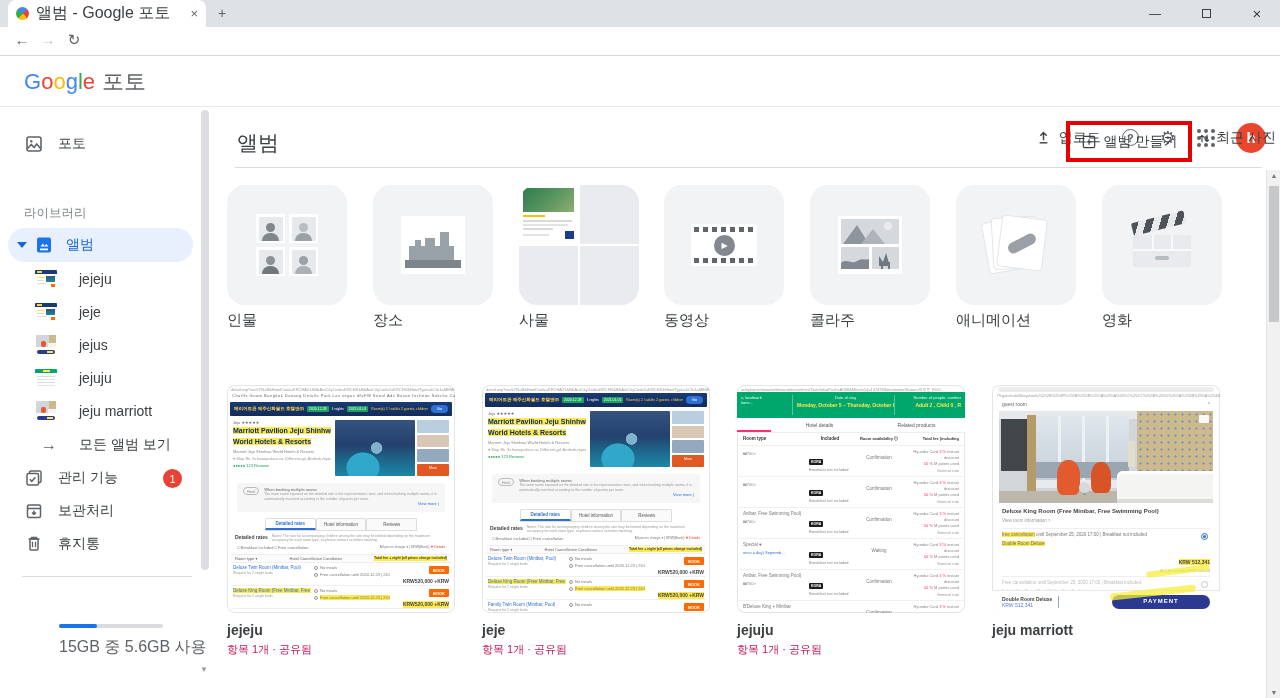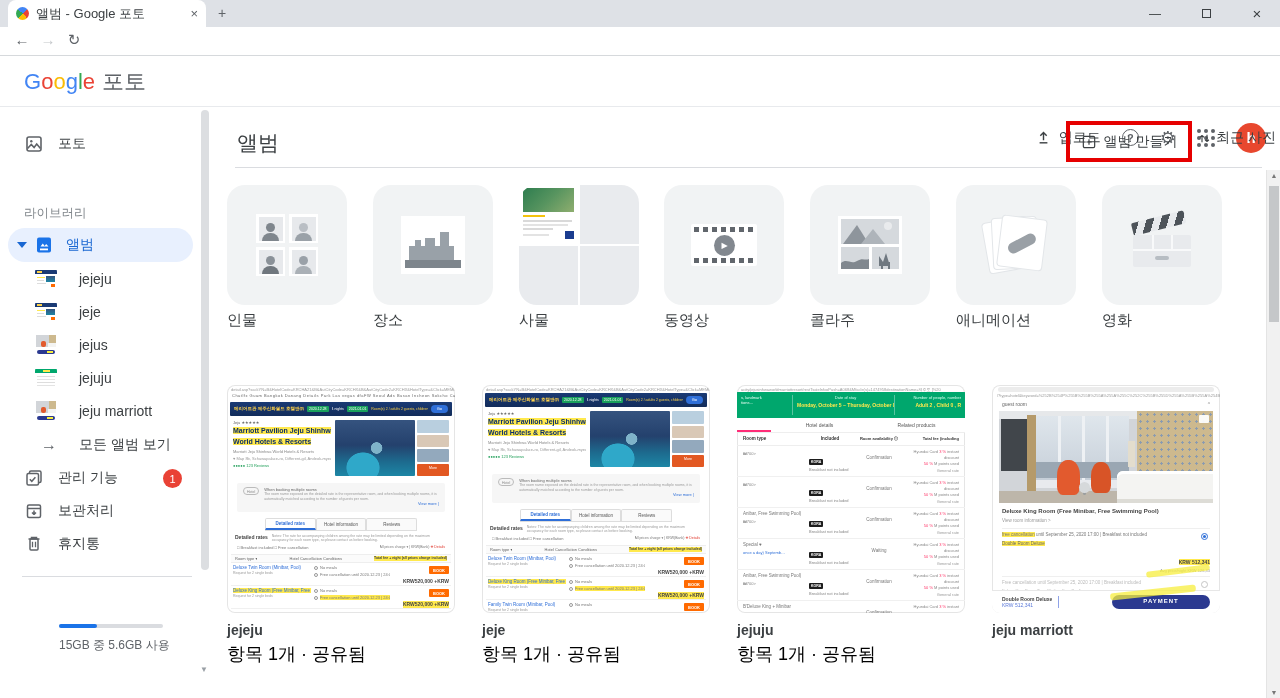--- a/index.html
+++ b/index.html
@@ -4,21 +4,21 @@
 <style>
 *{margin:0;padding:0;box-sizing:border-box}
 html,body{width:1280px;height:698px;overflow:hidden;background:#fff;font-family:"Liberation Sans","DejaVu Sans",sans-serif;color:#3c4043}
 .nw{white-space:nowrap;overflow:hidden}
 .ra{text-align:right}
 .b{font-weight:bold}
 
 #tabstrip{position:absolute;top:0;left:0;width:1280px;height:27px;background:#dee1e6}
 #tab{position:absolute;left:8px;top:0;width:198px;height:27px;background:#fff;border-radius:8px 8px 0 0;display:flex;align-items:center;padding:0 8px;gap:7px}
 #tab .fav{width:13px;height:13px;border-radius:50%;background:conic-gradient(from 45deg,#ea4335 0 25%,#fbbc04 0 50%,#34a853 0 75%,#4285f4 0)}
-#tab .title{font-size:13px;color:#3c4043;flex:1;white-space:nowrap;overflow:hidden}
+#tab .title{font-size:16px;color:#3c4043;flex:1;white-space:nowrap;overflow:hidden}
 #tab .x{font-size:13px;color:#5f6368;cursor:default}
 #newtab{position:absolute;left:218px;top:5px;font-size:14px;color:#5f6368}
 #wincontrols{position:absolute;right:0;top:0;width:140px;height:27px;display:flex;align-items:center;justify-content:space-between;padding:0 16px 0 8px}
 #wincontrols .wc{color:#3c4043;font-size:12px;width:14px;text-align:center}
 #wincontrols .sq{width:9px;height:9px;border:1px solid #3c4043}
 #toolbar{position:absolute;top:27px;left:0;width:1280px;height:29px;background:#fff;border-bottom:1px solid #d6d9dc}
 .tbico{position:absolute;top:4px;font-size:15px;color:#5f6368;width:20px;text-align:center}
 #addrbar{position:absolute;left:90px;top:31px;width:1078px;height:22px;border-radius:11px;background:#f1f3f4;display:flex;align-items:center;padding:0 10px;gap:8px}
 #addrbar .url{font-size:12.5px}
 #addrbar .host{color:#202124}
@@ -58,21 +58,21 @@
 .salb .lb{position:absolute;left:79px;white-space:nowrap;font-weight:500}
 #liblabel{position:absolute;left:24px;top:98px;font-size:12.5px;color:#80868b}
 #albumpill{position:absolute;left:8px;top:121px;width:185px;height:34px;border-radius:17px;background:#e8f0fe}
 #albumpill .tri{position:absolute;left:9px;top:14px;width:0;height:0;border-left:5px solid transparent;border-right:5px solid transparent;border-top:6px solid #1967d2}
 #albumpill .ic{position:absolute;left:26px;top:7px}
 #albumpill .lb{position:absolute;left:58px;top:8px;font-size:14px;color:#1967d2;font-weight:500}
 #managebadge{position:absolute;left:163px;top:362px;width:19px;height:19px;border-radius:50%;background:#e94235;color:#fff;font-size:11px;display:flex;align-items:center;justify-content:center}
 #sidediv{position:absolute;left:22px;top:469px;width:170px;height:1px;background:#dadce0}
 #storagebar{position:absolute;left:59px;top:517px;width:104px;height:4px;border-radius:2px;background:#dadce0}
 #storagebar .fill{height:4px;border-radius:2px;background:#1a73e8}
-#storageuse{position:absolute;left:59px;top:530px;font-size:12px;color:#5f6368;white-space:nowrap}
+#storageuse{position:absolute;left:59px;top:530px;font-size:16px;color:#5f6368;white-space:nowrap}
 #sidescroll{position:absolute;left:201px;top:3px;width:8px;height:460px;border-radius:4px;background:#dcdee1}
 #sidescrollarw{position:absolute;left:200px;top:558px;font-size:8px;color:#9aa0a6}
 
 #pagetitle{position:absolute;left:237px;top:129px;font-size:21px;color:#3c4043}
 #redbox{position:absolute;left:1066px;top:121px;width:126px;height:41px;border:4px solid #e60000;display:flex;align-items:center;justify-content:center;gap:7px}
 #redbox .lbl{font-size:14px;color:#3c4043;font-weight:500;white-space:nowrap}
 #recentbtn{position:absolute;left:1197px;top:129px;display:flex;align-items:center;gap:4px;font-size:14px;color:#3c4043;font-weight:500;white-space:nowrap}
 #cdivider{position:absolute;left:235px;top:167px;width:1027px;height:1px;background:#dadce0}
 
 .cat{position:absolute;top:185px;width:120px;height:120px;border-radius:18px;background:#f1f3f4;display:flex;align-items:center;justify-content:center;overflow:hidden}
@@ -94,21 +94,21 @@
 .clapbody{position:absolute;left:0;top:14px;width:58px;height:32px;background:#e8eaed;border-radius:2px}
 .clapbody .vl{position:absolute;top:0;width:2px;height:14px;background:#f8f9fa}
 .clapbody .hl2{position:absolute;top:14px;left:0;width:100%;height:2px;background:#f8f9fa}
 .clapbody .dash{position:absolute;left:22px;top:21px;width:14px;height:4px;border-radius:2px;background:#b7bdc3}
 .tgrid{width:120px;height:120px;display:grid;grid-template-columns:59px 59px;grid-template-rows:59px 59px;grid-gap:2px;background:#fff}
 .tcell{background:#e9ebee}
 
 .alb{position:absolute;top:385px;width:228px}
 .thumb{width:228px;height:228px;border-radius:8px;overflow:hidden;position:relative;background:#fff;box-shadow:inset 0 0 0 1px rgba(0,0,0,.1)}
 .albname{margin-top:9px;font-size:14px;font-weight:bold;color:#3c4043}
-.albmeta{margin-top:4px;font-size:18px;color:#000000}
+.albmeta{margin-top:4px;font-size:11px;color:#be185d}
 
 .f3{font-size:3.5px;line-height:1.25}.f4{font-size:4px;line-height:1.3}.f45{font-size:4.5px;line-height:1.3}
 .f5{font-size:5px;line-height:1.3}.f6{font-size:6px;line-height:1.3}.f7{font-size:7px;line-height:1.25}
 .gr4{color:#444}.gr6{color:#666}.gr7{color:#777}.gr8{color:#888}.gr9{color:#9a9a9a}.grb{color:#bbb}
 .blu{color:#2f6fd8}.nav{color:#0b2e6b}.grn{color:#1e9e57}.red{color:#e03a2f}.pk{color:#ff3366}.yel{color:#ffd24a}.wh{color:#fff}
 .hl{background:#ffe94d}
 .radio{display:inline-block;width:4px;height:4px;border:0.8px solid #999;border-radius:50%;margin-right:2px;vertical-align:middle}
 
 .murl{height:7px;padding:2px 4px 0}
 .mnav{height:9px;padding:1px 5px 0;letter-spacing:.5px}

